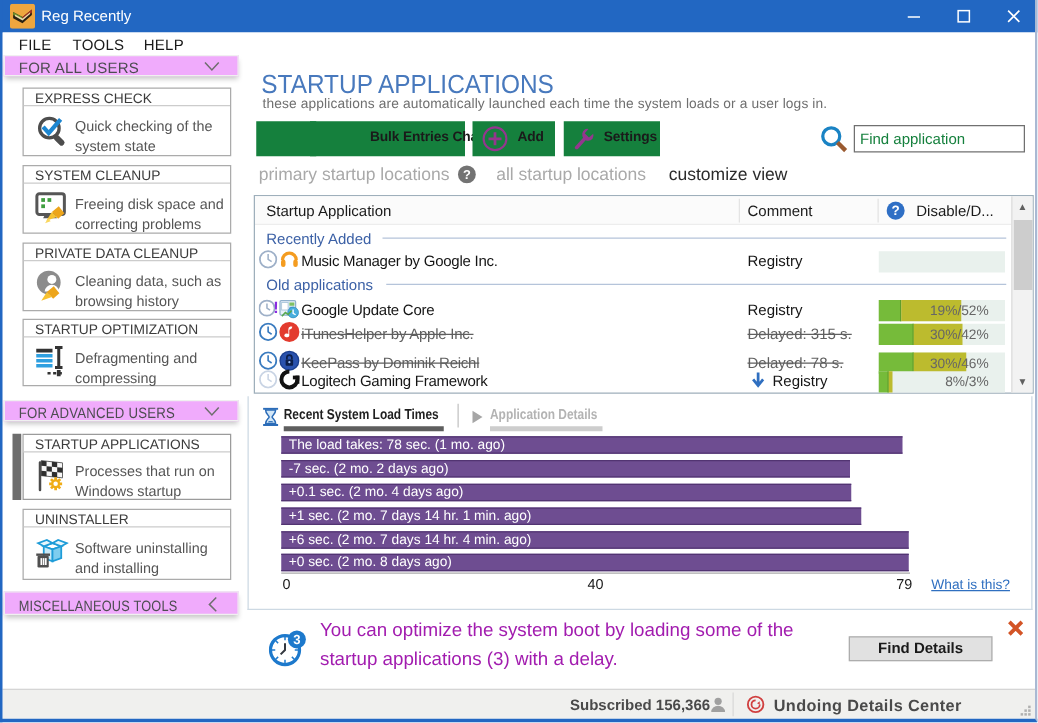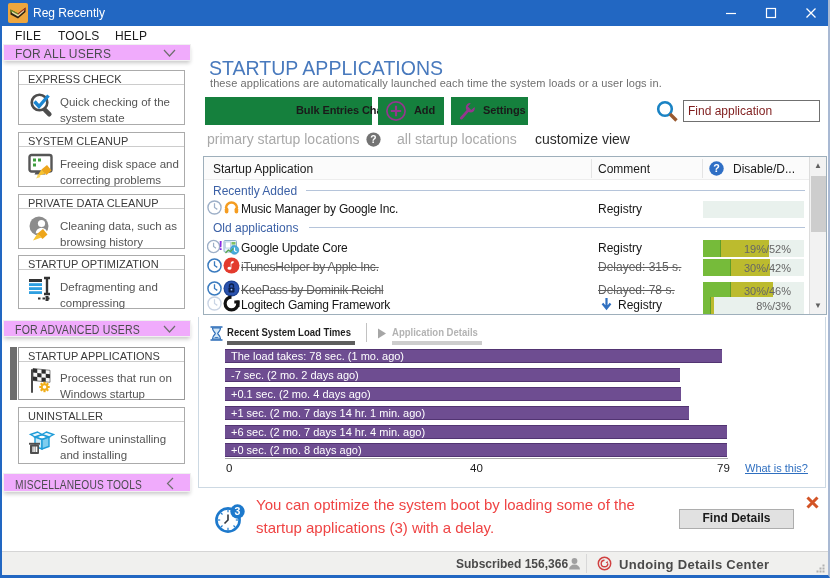--- a/index.html
+++ b/index.html
@@ -39,21 +39,21 @@
 .pct { position:absolute; right:13px; top:3px; font-size:11px; color:#666; }
 #vscroll { position:absolute; right:0px; top:0; width:17px; height:157px; background:#f2f2f2; border-left:1px solid #dcdcdc; }
 #vthumb { position:absolute; left:1px; top:19px; width:15px; height:56px; background:#cdcdcd; }
 .varr { position:absolute; left:0; width:16px; text-align:center; font-size:8px; color:#606060; }
 
 #chartpanel { position:absolute; left:198px; top:317px; width:628px; height:171px; border:1px solid #cdd9e3; border-top:none; background:#fff; }
 .cbar { position:absolute; left:26px; height:14px; background:#6e4d91; border-top:1px solid #523472; border-bottom:1px solid #523472; color:#fff; font-size:11px; line-height:11px; padding:1px 0 0 6px; white-space:nowrap; }
 .axis { position:absolute; font-size:11.5px; color:#1a1a1a; }
 
 #notif { position:absolute; left:198px; top:488px; width:630px; height:63px; background:#fff; }
-.ntext { position:absolute; left:58px; top:6px; font-size:15px; color:#ef4444; line-height:22.5px; }
+.ntext { position:absolute; left:58px; top:6px; font-size:15px; color:#a21caf; line-height:22.5px; }
 #showbtn { position:absolute; left:481px; top:21px; width:115px; height:20px; background:#e1e1e1; border:1px solid #adadad; font-size:12px; font-weight:700; color:#1a1a1a; text-align:center; line-height:17px; }
 
 #statusbar { left:2px; top:551px; width:826px; height:24px; background:#f0f0ee; border-top:1px solid #d5d5d5; font-size:12px; }
 #statusbar .st { position:absolute; top:5px; font-weight:700; color:#4a4a4a; }
 #winborder { left:0; top:0; width:830px; height:578px; border-left:2px solid #2267c2; border-bottom:3px solid #2267c2; border-right:2px solid #a9b9d3; pointer-events:none; z-index:99; }
 </style>
 </head>
 <body>
 <div class="abs" id="titlebar">
   <svg class="abs" style="left:8px; top:3px;" width="20" height="20" viewBox="0 0 20 20">
@@ -214,21 +214,21 @@
 <div class="tbtn" style="left:451px; width:77px;">
   <svg width="20" height="20" viewBox="0 0 20 20" style="position:absolute; left:6px; top:4px;">
       <path d="M3.2 16.2 L9.5 9.2 Q7.6 5.5 10.6 2.8 Q12 1.8 13.8 2.2 L10.8 5.6 L14.2 9 L17.6 6 Q18.2 8.2 17 9.9 Q14.8 12.3 11.5 11.1 L5.5 17.9 Q4.2 19 3.2 18 Q2.3 17 3.2 16.2 Z" fill="#94368e"></path>
     </svg>
   <span style="position:absolute; left:32px; top:0; line-height:27px;">Settings</span>
 </div>
 <svg class="abs" style="left:656px; top:100px;" width="23" height="23" viewBox="0 0 23 23">
     <circle cx="9" cy="9" r="6.8" fill="none" stroke="#1a83c4" stroke-width="2.6"></circle>
     <line x1="14" y1="14" x2="20.5" y2="20.5" stroke="#9a5a30" stroke-width="3.4"></line>
   </svg>
-<div class="abs" style="left:683px; top:100px; width:137px; height:22px; border:1px solid #707070; background:#fff; font-size:12px; color:#7f1d1d; padding:3px 0 0 4px;">Find application</div>
+<div class="abs" style="left:683px; top:100px; width:137px; height:22px; border:1px solid #707070; background:#fff; font-size:12px; color:#15803d; padding:3px 0 0 4px;">Find application</div>
 
 <div class="tab" style="left:207px;">primary startup locations<svg width="15" height="15" viewBox="0 0 16 16" style="vertical-align:-3px; margin-left:6px;">
       <circle cx="8" cy="8" r="7.6" fill="#737373"></circle>
       <text x="8" y="11.8" text-anchor="middle" font-size="11" fill="#fff" font-weight="bold">?</text>
     </svg></div>
 <div class="tab" style="left:397px;">all startup locations</div>
 <div class="tab" style="left:535px; color:#2b2b2b;">customize view</div>
 
 <div id="grid">
   <div id="ghead">

